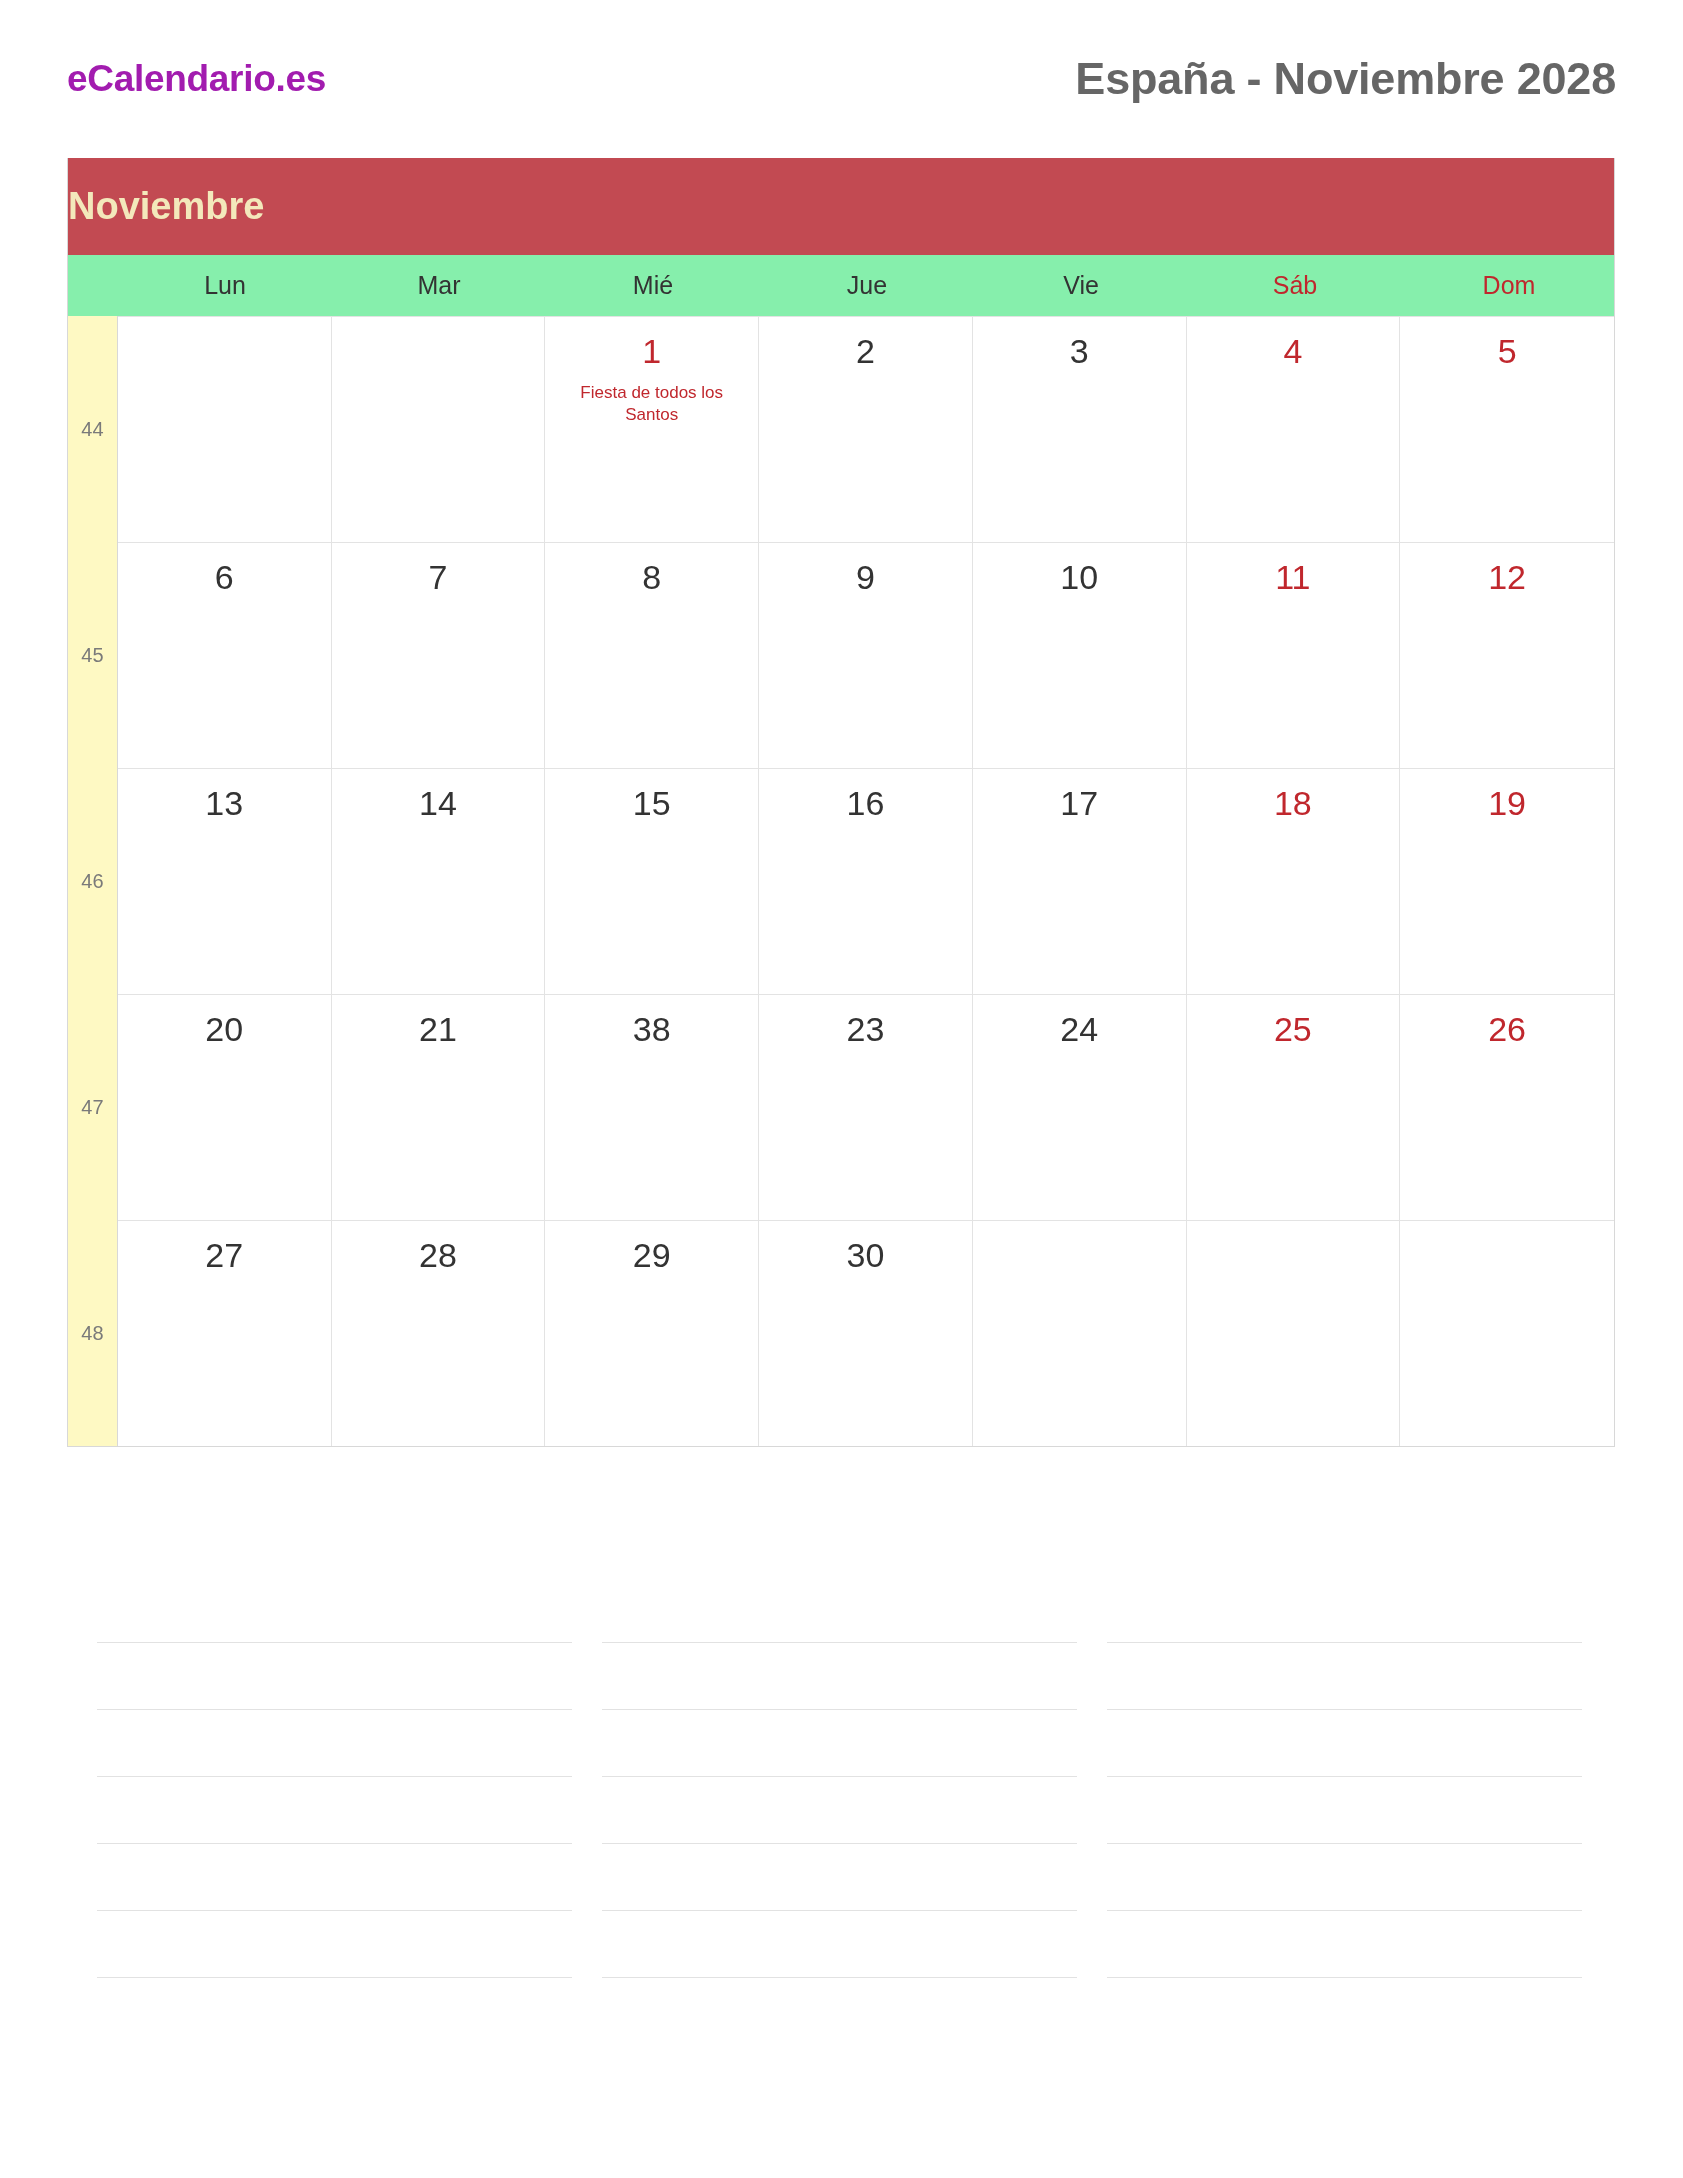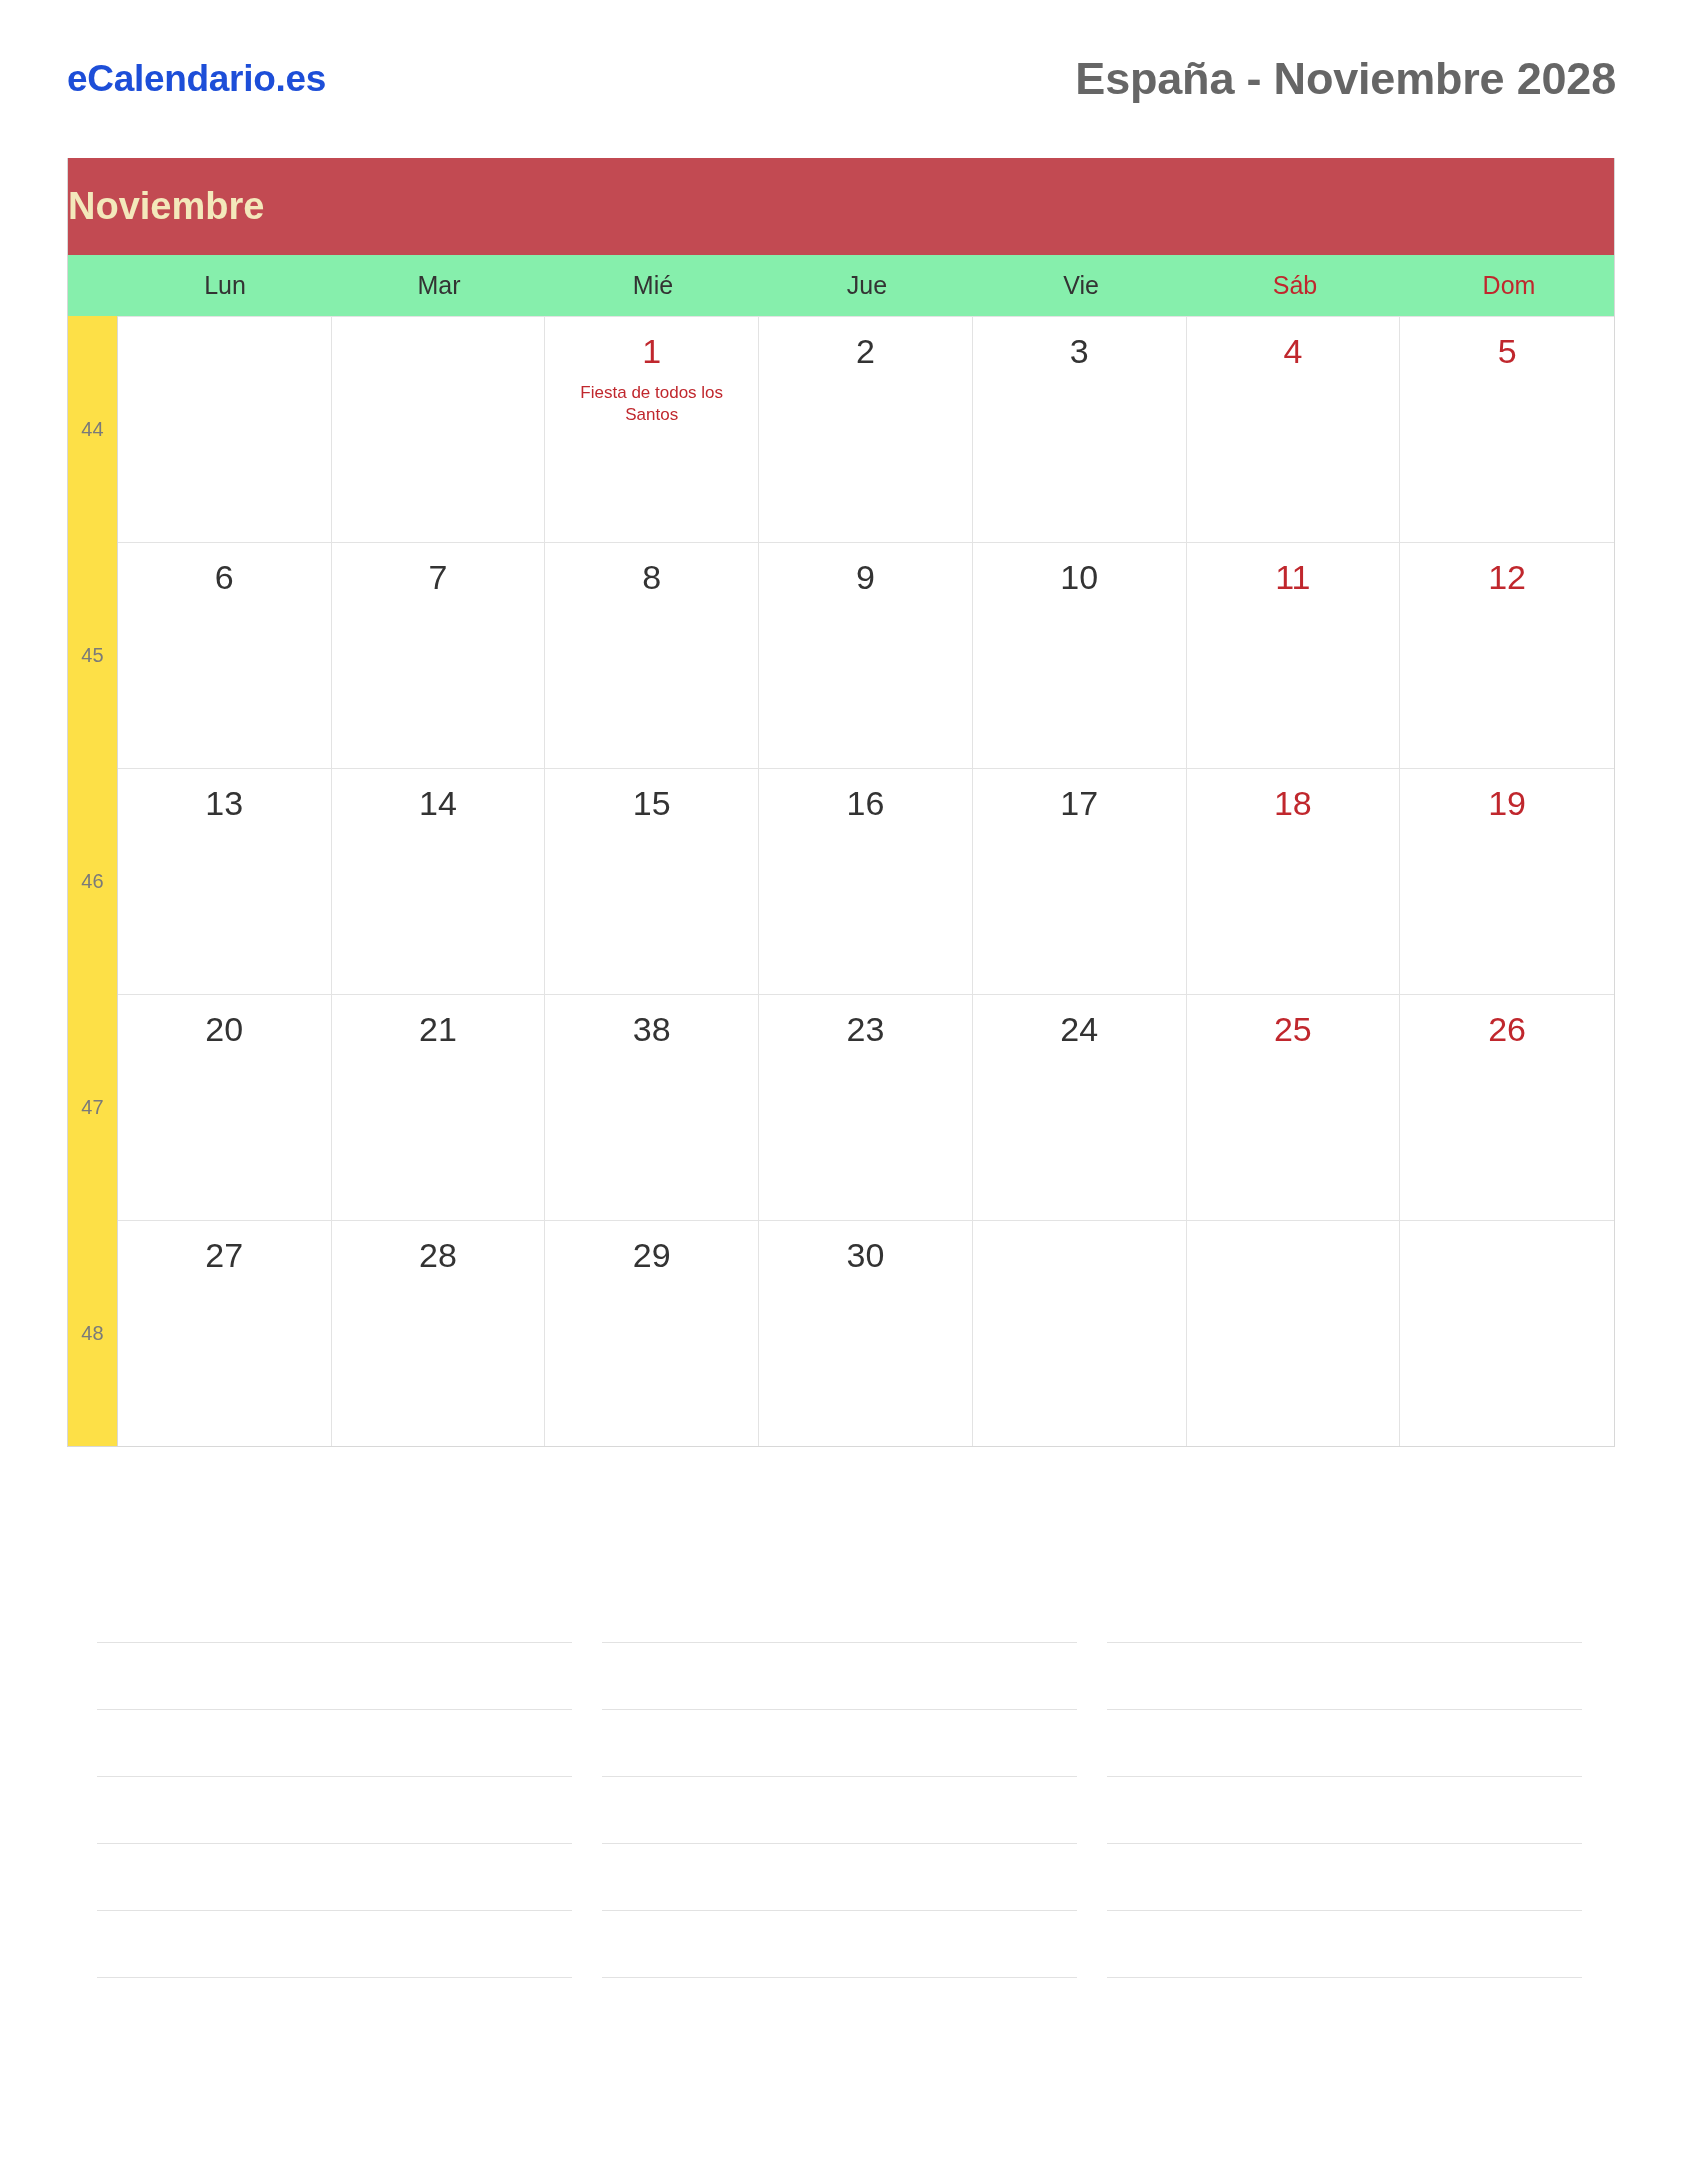--- a/index.html
+++ b/index.html
@@ -25,21 +25,21 @@
   
   .top-header {
     height: 158px;
     display: flex;
     align-items: center;
     justify-content: space-between;
   }
   .brand {
     font-size: 37px;
     font-weight: bold;
-    color: #1d4ed8;
+    color: #a21caf;
     letter-spacing: -0.3px;
   }
   .page-title {
     font-size: 45px;
     font-weight: bold;
     color: #666666;
     letter-spacing: -0.2px;
   }
 
   
@@ -75,21 +75,21 @@
   .dow-cell.weekend { color: #c0272d; }
   .wk-col { width: 50px; }
   .day-col { width: 214px; }
 
   .week-row {
     display: flex;
     height: 226px;
   }
   .wk-cell {
     width: 50px;
-    background: #fde047;
+    background: #fef9c3;
     display: flex;
     align-items: center;
     justify-content: center;
     font-size: 20px;
     color: #7a7a7a;
     border-right: 1px solid #d8d8d8;
   }
   .day-cell {
     width: 214px;
     border-right: 1px solid #e3e3e3;

